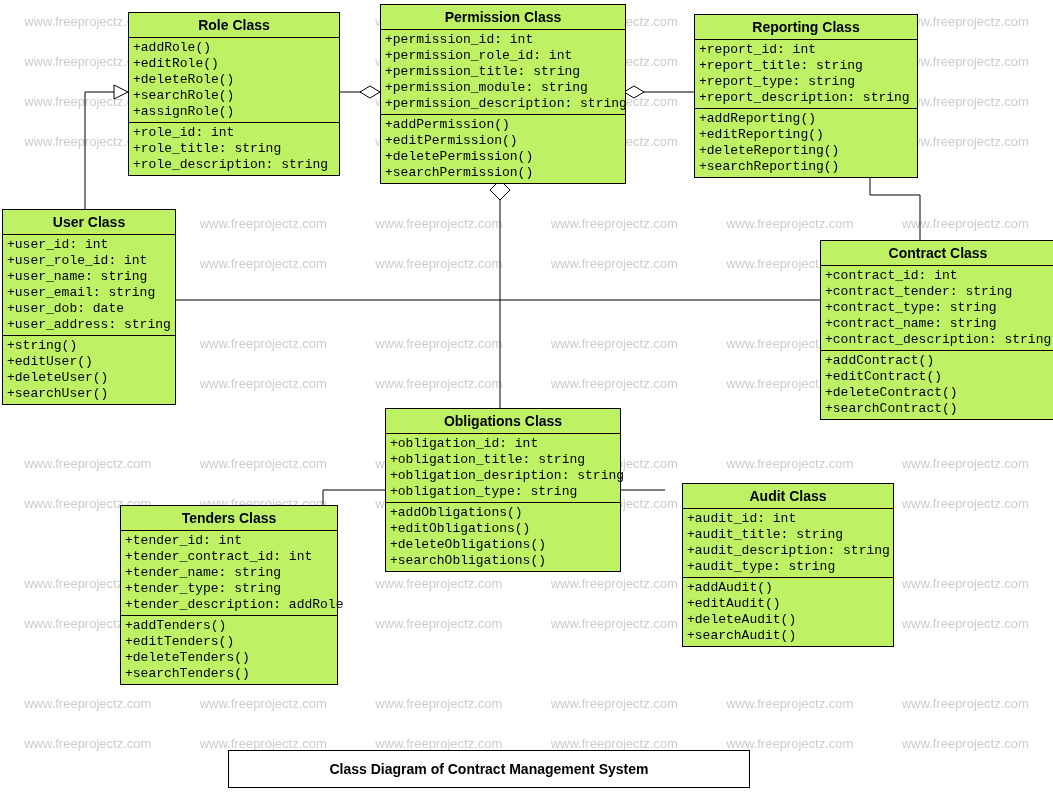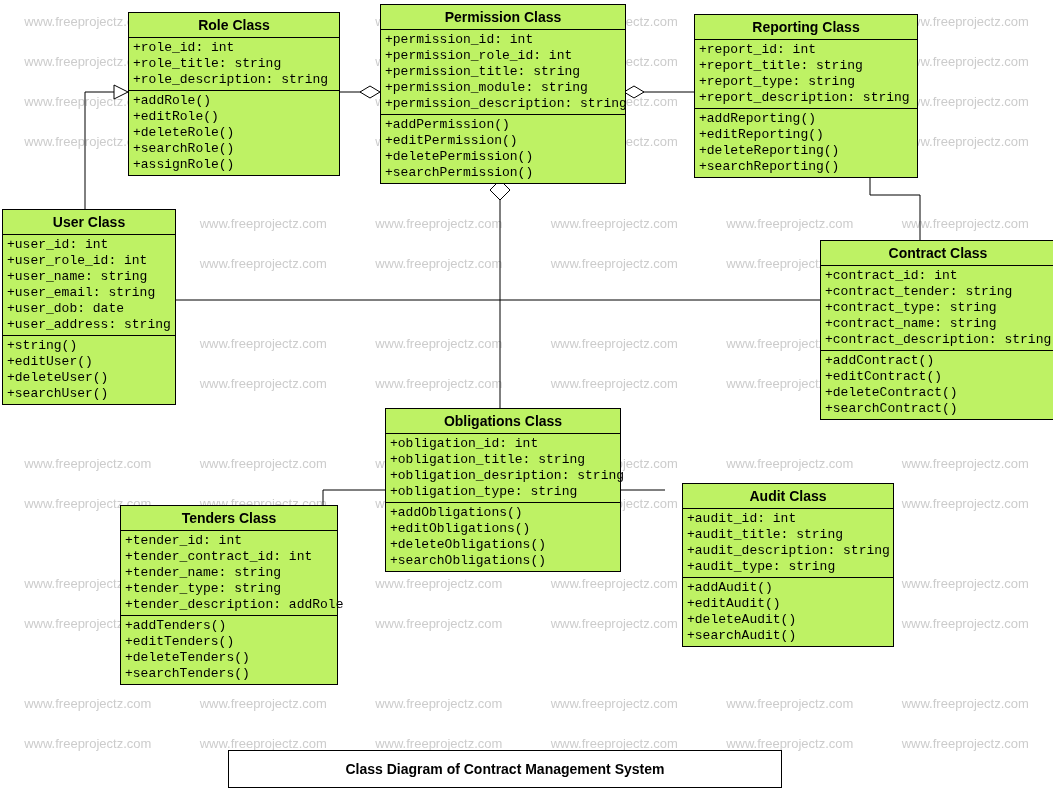--- a/index.html
+++ b/index.html
@@ -50,21 +50,21 @@
     white-space: nowrap;
     line-height: 16px;
   }
   .titlebox {
     position: absolute;
     border: 1px solid #000;
     background: #fff;
     text-align: center;
     font-weight: bold;
     font-size: 14px;
-    padding: 10px 20px;
+    padding: 10px 4px;
     z-index: 2;
   }
   svg.connector {
     position: absolute;
     left: 0;
     top: 0;
     width: 1053px;
     height: 792px;
     z-index: 1;
     pointer-events: none;
@@ -214,30 +214,30 @@
   <line x1="619" y1="490" x2="665" y2="490" stroke="#000"></line>
 
   <line x1="385" y1="490" x2="323" y2="490" stroke="#000"></line>
   <line x1="323" y1="490" x2="323" y2="515" stroke="#000"></line>
   <line x1="323" y1="515" x2="310" y2="515" stroke="#000"></line>
 </svg>
 
 <div class="classbox" style="left:128px; top:12px; width:210px;">
   <div class="title">Role Class</div>
   <div class="section">
-      <div class="line">+role_id: int</div>
-      <div class="line">+role_title: string</div>
-      <div class="line">+role_description: string</div>
-    </div>
-  <div class="section">
       <div class="line">+addRole()</div>
       <div class="line">+editRole()</div>
       <div class="line">+deleteRole()</div>
       <div class="line">+searchRole()</div>
       <div class="line">+assignRole()</div>
+    </div>
+  <div class="section">
+      <div class="line">+role_id: int</div>
+      <div class="line">+role_title: string</div>
+      <div class="line">+role_description: string</div>
     </div>
 </div>
 
 <div class="classbox" style="left:380px; top:4px; width:244px;">
   <div class="title">Permission Class</div>
   <div class="section">
       <div class="line">+permission_id: int</div>
       <div class="line">+permission_role_id: int</div>
       <div class="line">+permission_title: string</div>
       <div class="line">+permission_module: string</div>

